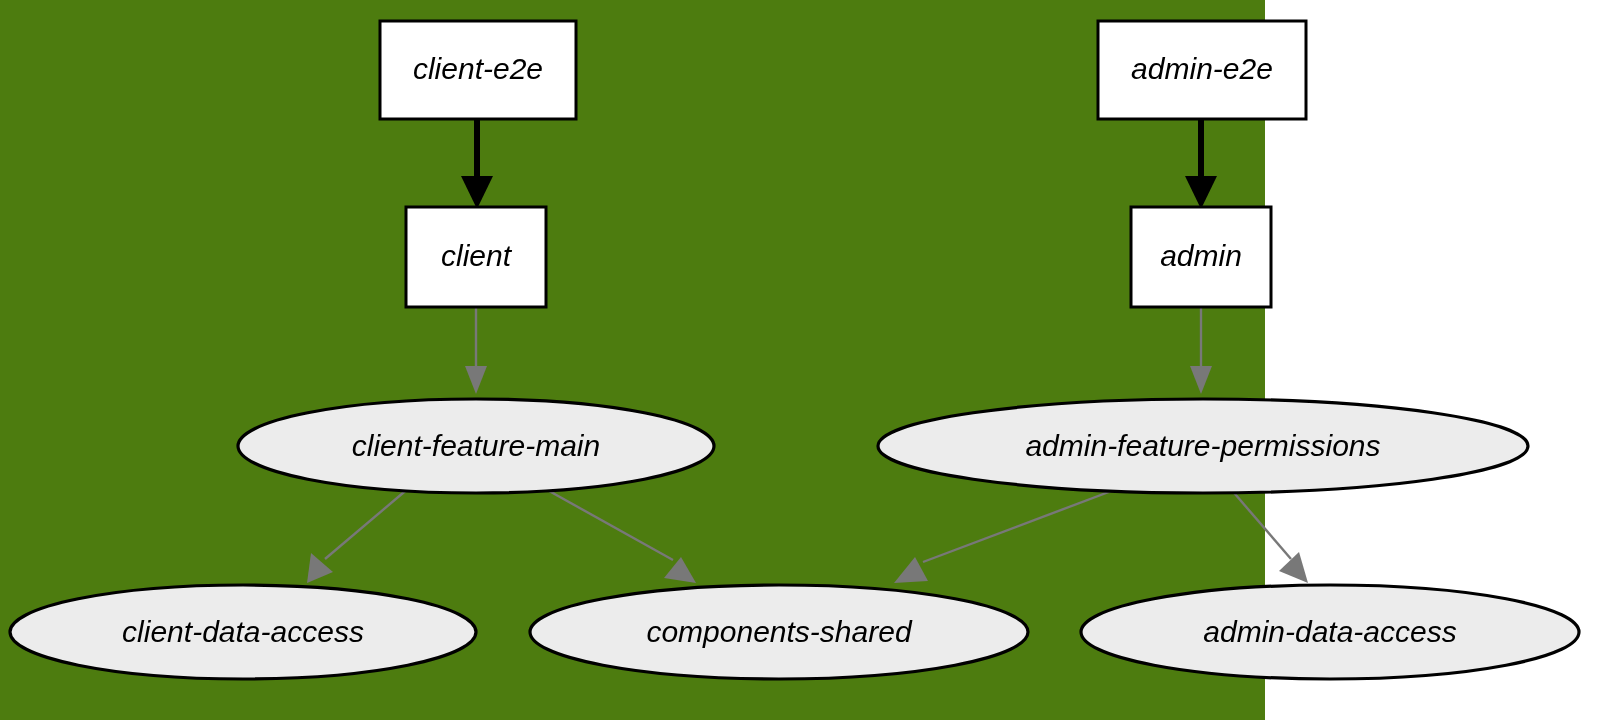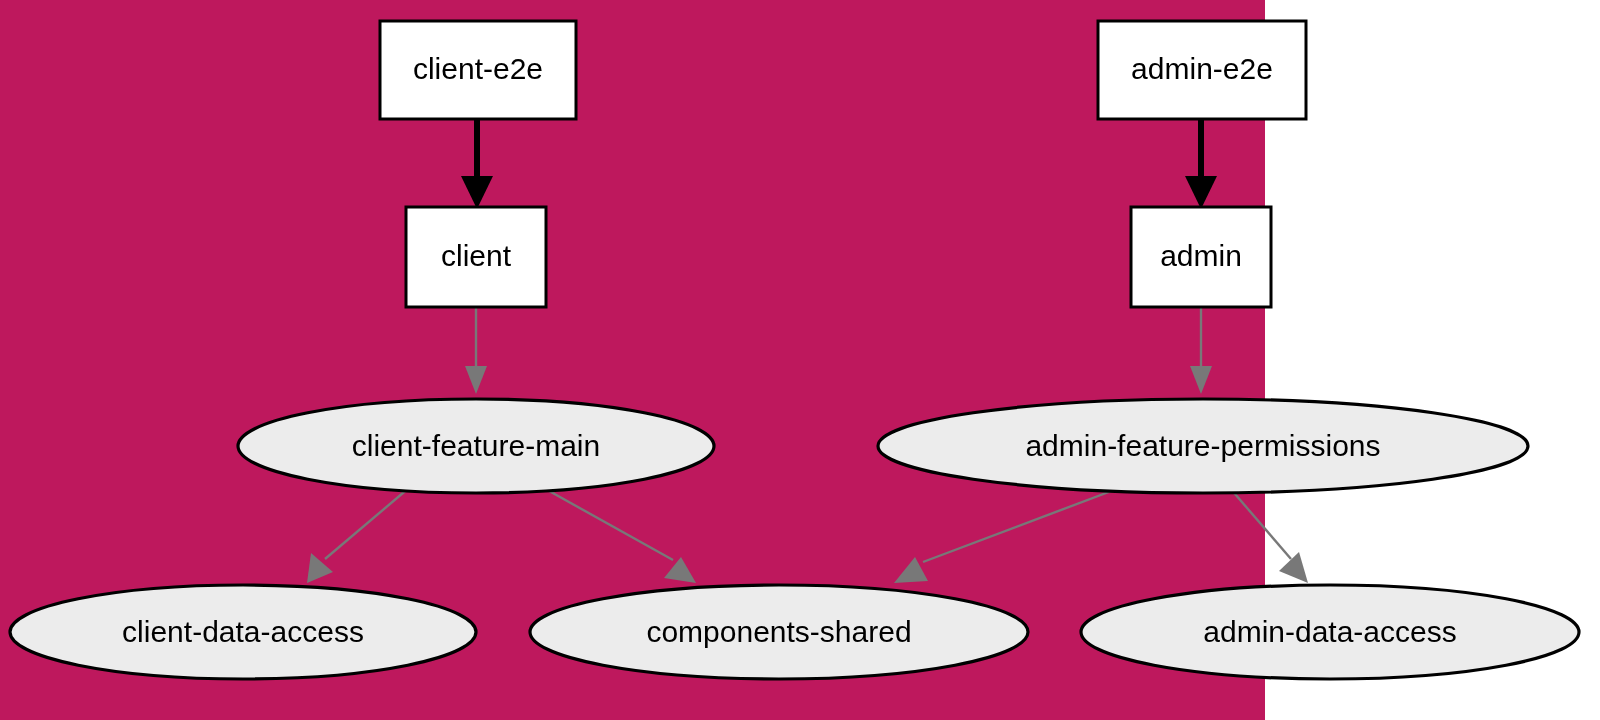--- a/index.html
+++ b/index.html
@@ -10,21 +10,22 @@
   body {
     width: 1600px;
     height: 720px;
     overflow: hidden;
     font-family: "Liberation Sans", sans-serif;
   }
   #graph-root {
     position: relative;
     width: 1265px;
     height: 720px;
-    background: #be185d;
+    background: #4d7c0f;
+    font-style: italic;
   }
   svg#graph-svg {
     display: block;
     width: 1600px;
     height: 720px;
   }
   .node-rect {
     fill: #ffffff;
     stroke: #000000;
     stroke-width: 3;

